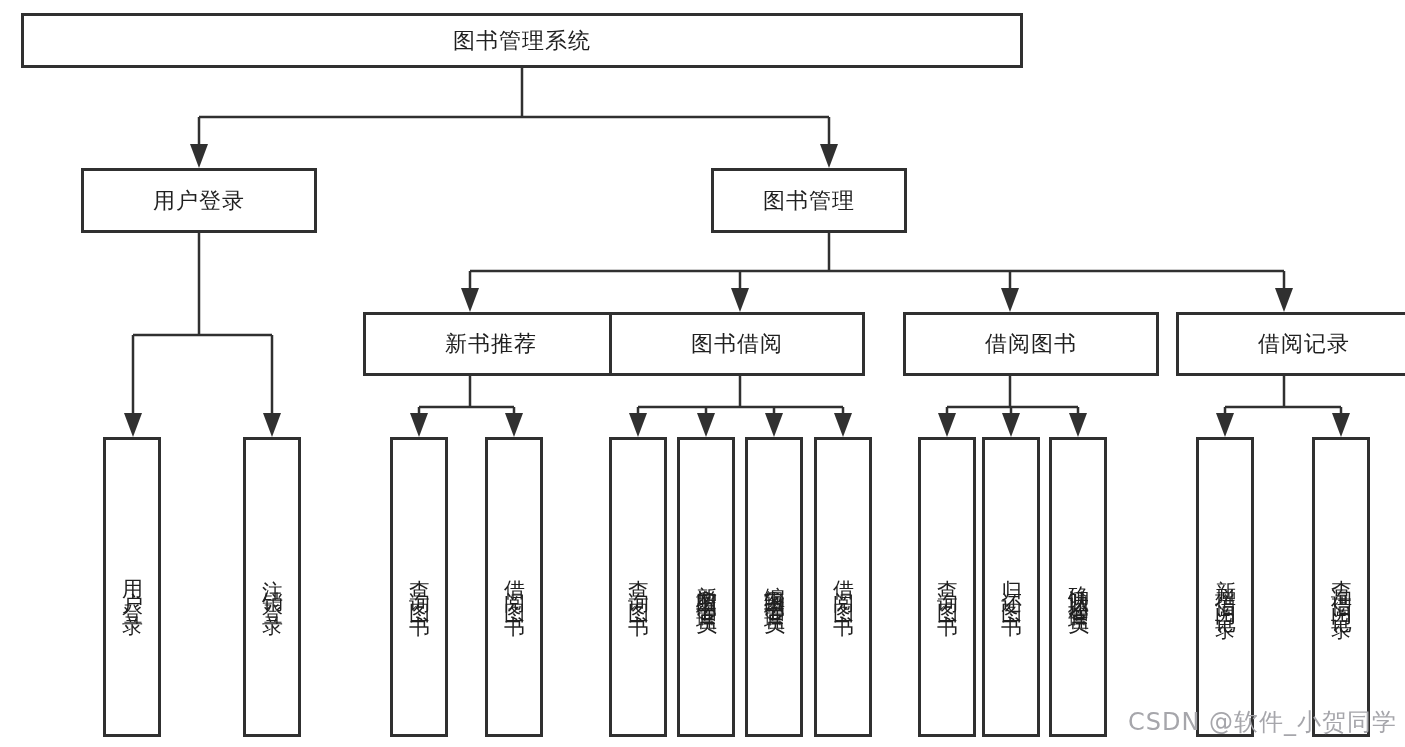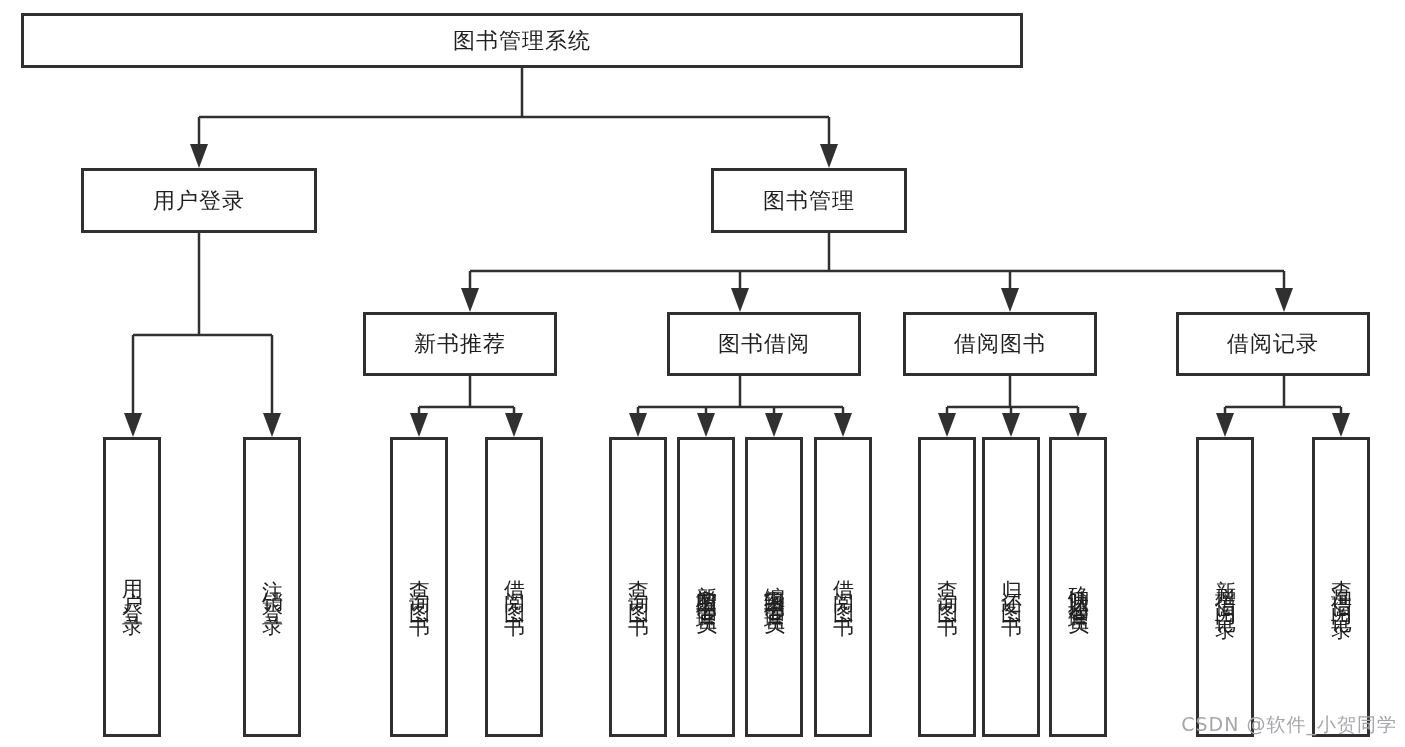--- a/index.html
+++ b/index.html
@@ -20,38 +20,38 @@
     border:3px solid #303030;
     background:#ffffff;
     display:flex;align-items:center;justify-content:center;
     box-sizing:border-box;
     text-align:center;
   }
   .h-node{font-size:22px;letter-spacing:1px;}
   .root{left:21px;top:13px;width:1002px;height:55px;font-size:22px;}
   .lv2-left{left:81px;top:168px;width:236px;height:65px;}
   .lv2-right{left:711px;top:168px;width:196px;height:65px;}
-  .lv3{top:312px;width:194px;height:64px;}
-  .m0{left:363px;} .m1{left:667px;} .m2{left:903px;} .m3{left:1176px;}
+  .lv3{top:312px;width:256px;height:64px;}
+  .m0{left:363px;} .m1{left:609px;} .m2{left:903px;} .m3{left:1176px;}
   .leaf{
     top:437px;width:58px;height:300px;
     font-size:21px;line-height:1;
   }
   .leaf .vtxt{
     writing-mode:vertical-rl;
     text-orientation:mixed;
     white-space:nowrap;
   }
   .v-short .vtxt{letter-spacing:12px;}
   .v-mid   .vtxt{letter-spacing:8px;}
   .v-long  .vtxt{letter-spacing:4px;}
   .watermark{
     position:absolute;
     right:8px;bottom:9px;
-    font-size:19px;
+    font-size:24px;
     color:#a6a6ab;
     letter-spacing:1px;
     z-index:5;
     white-space:nowrap;
   }
 </style>
 </head>
 <body>
 
 <div class="stage">

